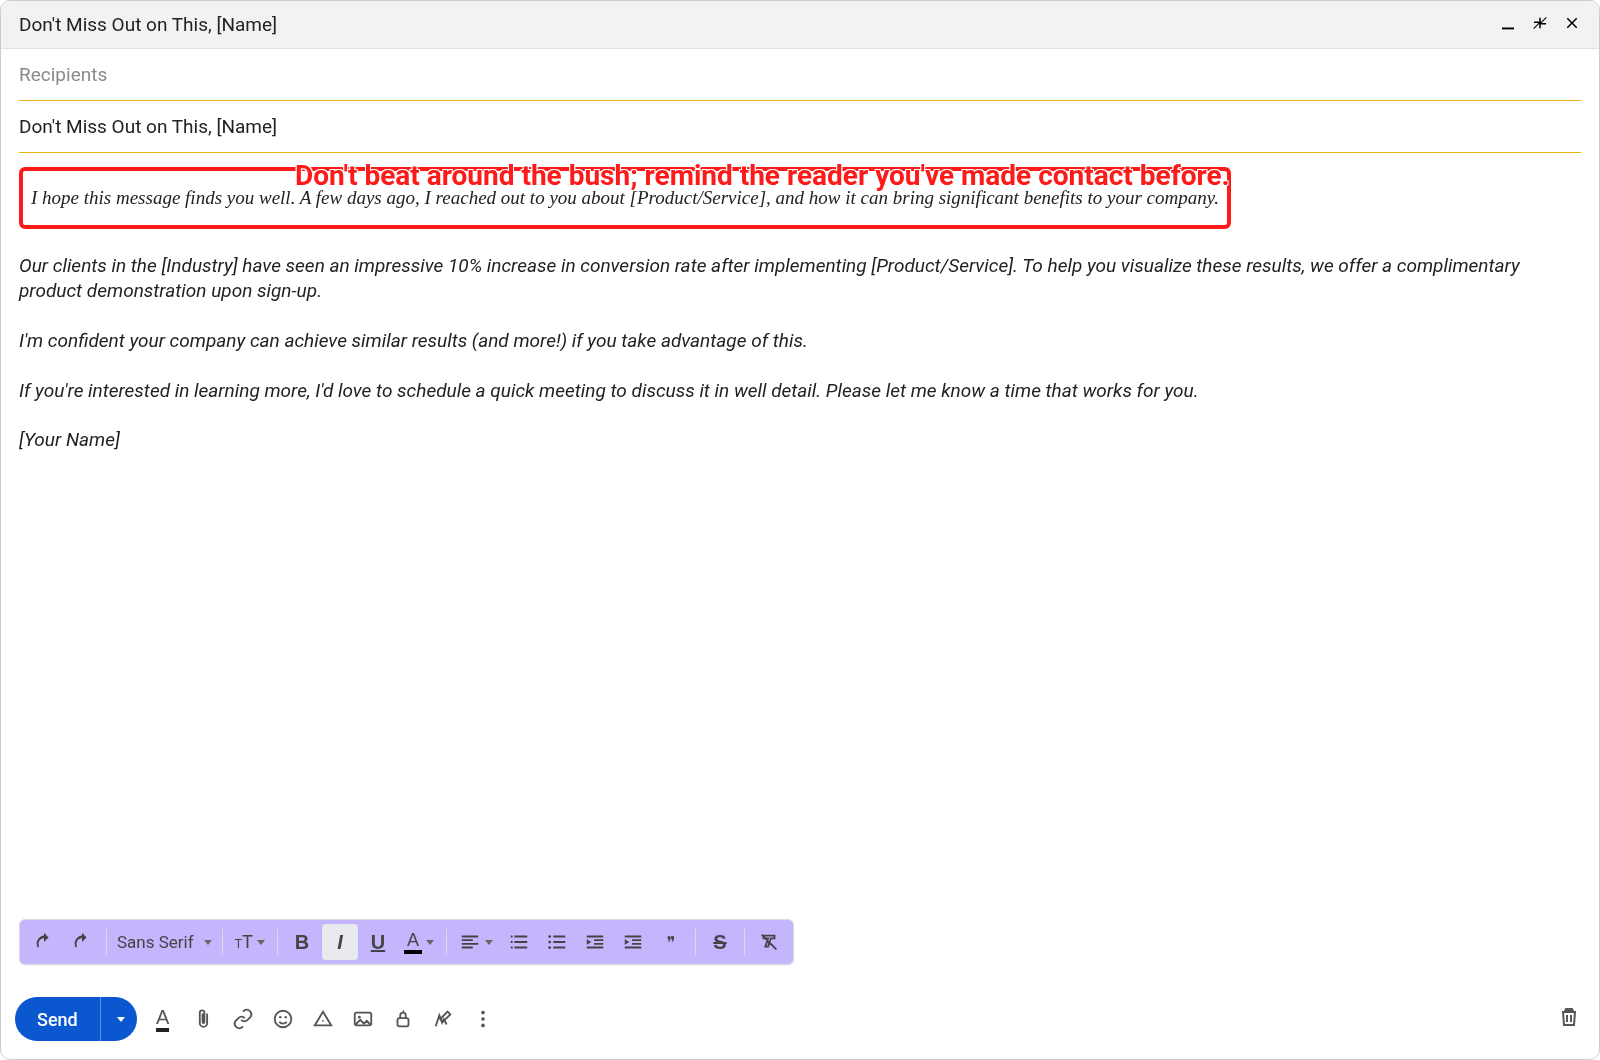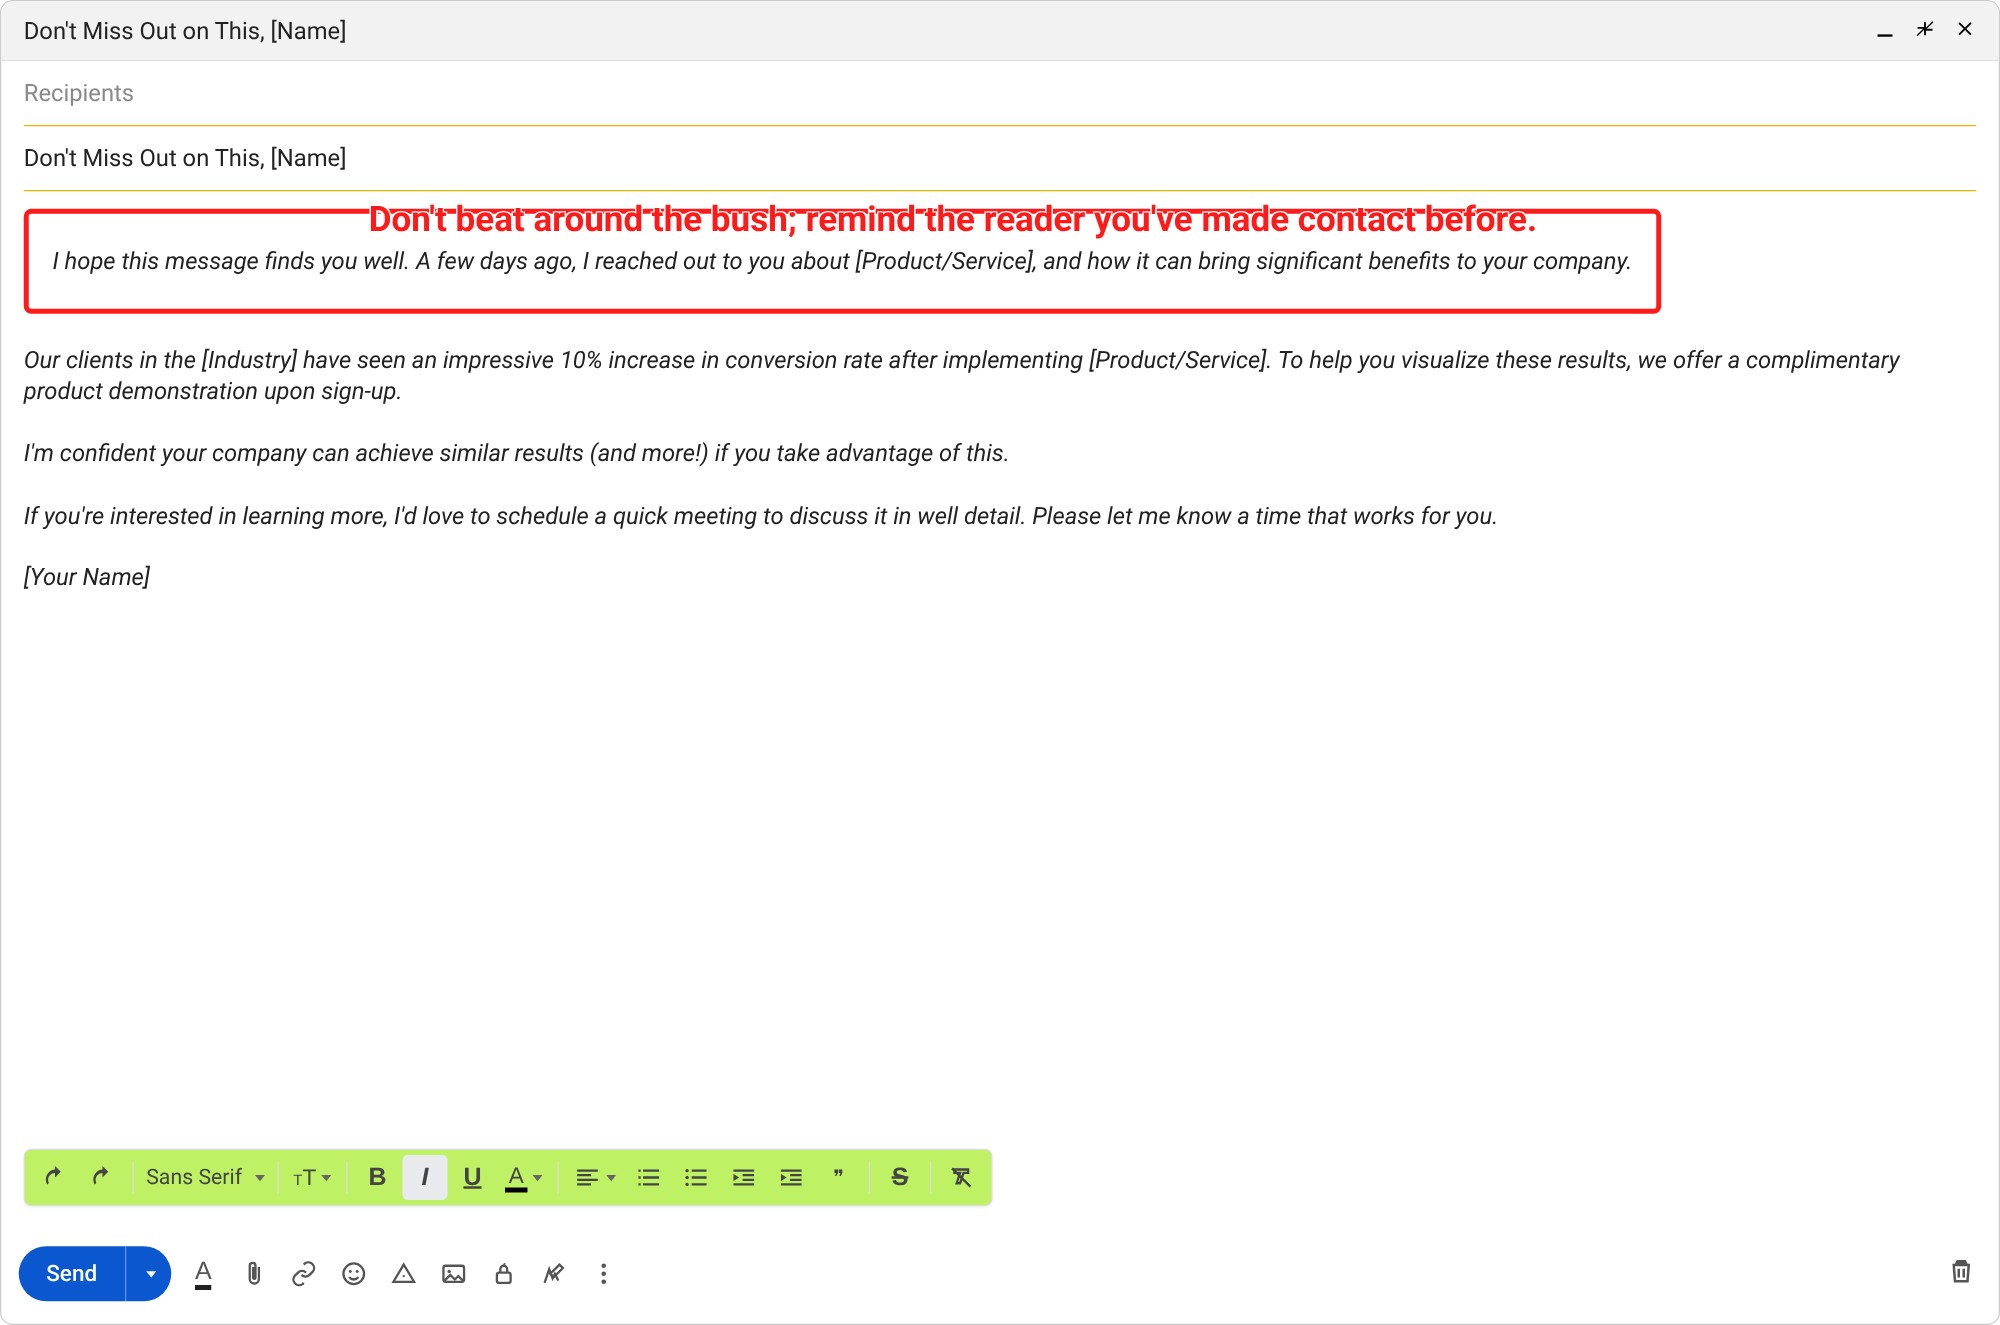--- a/index.html
+++ b/index.html
@@ -53,30 +53,30 @@
   .email-body p { margin: 0 0 24px 0; }
   .email-body p.nospace { margin-bottom: 0; }
   .highlight-box {
     border: 4px solid #ff1a1a;
     border-radius: 6px;
     padding: 10px 4px;
     margin: 0 0 24px 0;
     display: inline-block;
     max-width: 1505px;
   }
-  .highlight-box p { margin: 15px; }
+  .highlight-box p { margin: 4px; font-family: Liberation Serif, serif; }
   .toolbar-wrap {
     position: absolute;
     bottom: 94px;
     left: 18px;
   }
   .format-toolbar {
     display: flex;
     align-items: center;
-    background: #bef264;
+    background: #c4b5fd;
     border: 1px solid #dadce0;
     border-radius: 6px;
     padding: 4px 6px;
     box-shadow: 0 1px 2px rgba(0,0,0,0.05);
     gap: 2px;
   }
   .tbtn {
     display: flex;
     align-items: center;
     justify-content: center;

